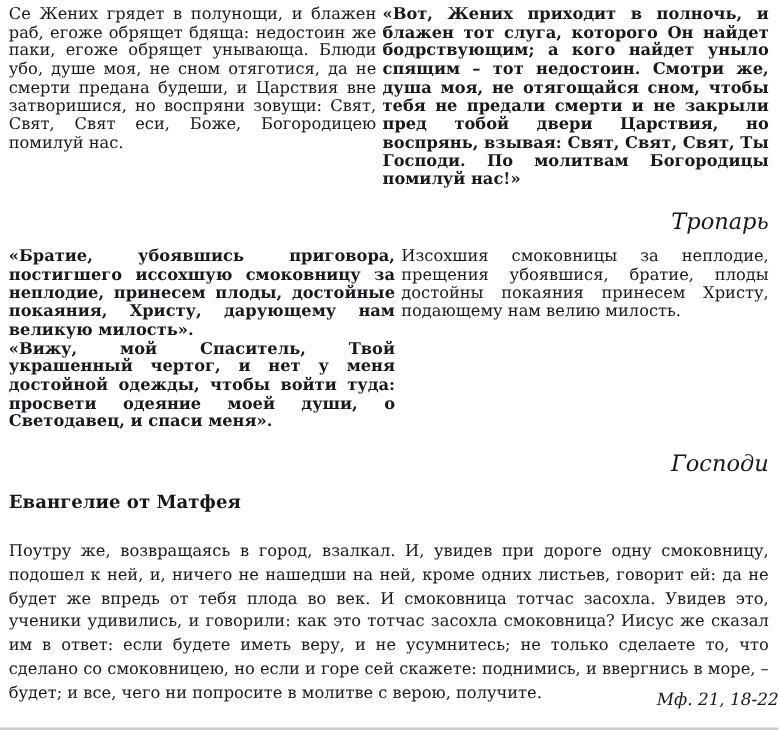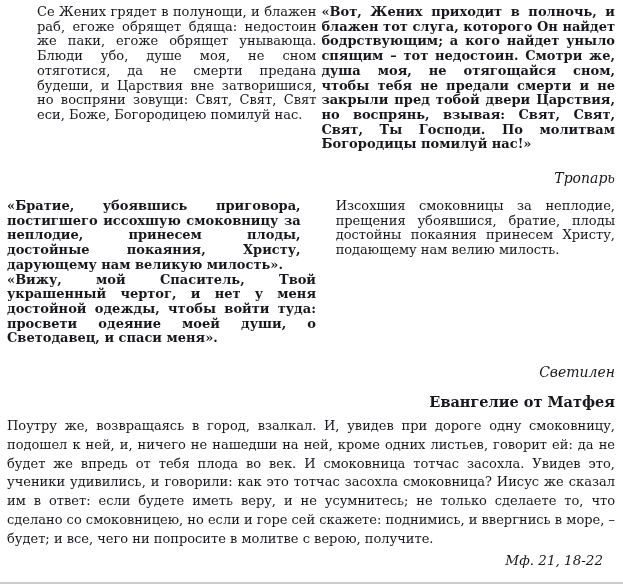--- a/index.html
+++ b/index.html
@@ -20,44 +20,44 @@
   }
   .parallel-row {
     display: flex;
     gap: 5px;
   }
   .col {
     font-size: 13px;
     line-height: 14.7px;
     text-align: justify;
   }
-  .col-left  { width: 294px; margin-left: 30px; }
+  .col-left  { width: 294px; }
   .col-right { width: 309px; font-weight: bold; }
   .genre-label {
     text-align: right;
     font-style: italic;
-    font-size: 14px;
+    font-size: 18px;
     line-height: 16px;
     margin: 18px 0 13px 0;
   }
   .gospel-heading {
-    text-align: right;
+    text-align: left;
     font-weight: bold;
     font-size: 14.5px;
     line-height: 17px;
-    margin: 13px 0 7px 0;
+    margin: 13px 0 23px 0;
   }
   .gospel-body {
     font-size: 13px;
     line-height: 18.8px;
     text-align: justify;
   }
   .verse-reference {
     position: absolute;
-    right: 20px;
+    right: 0;
     bottom: 16px;
     text-align: right;
     font-style: italic;
     font-size: 13.5px;
     line-height: 16px;
   }
   .bottom-rule {
     position: absolute;
     left: 0;
     right: 0;
@@ -78,20 +78,20 @@
   <div class="genre-label">Тропарь</div>
 
   <div class="parallel-row">
     <div class="col col-right">«Братие, убоявшись приговора, постигшего иссохшую смоковницу за неплодие, принесем плоды, достойные покаяния, Христу, дарующему нам великую милость».</div>
     <div class="col col-left">Изсохшия смоковницы за неплодие, прещения убоявшися, братие, плоды достойны покаяния принесем Христу, подающему нам велию милость.</div>
   </div>
 
   <div class="parallel-row">
     <div class="col col-right">«Вижу, мой Спаситель, Твой украшенный чертог, и нет у меня достойной одежды, чтобы войти туда: просвети одеяние моей души, о Светодавец, и спаси меня».</div>
   </div>
-  <div class="genre-label">Светилен</div>
+  <div class="genre-label">Господи</div>
 
   <div class="gospel-heading">Евангелие от Матфея</div>
   <div class="gospel-body">Поутру же, возвращаясь в город, взалкал. И, увидев при дороге одну смоковницу, подошел к ней, и, ничего не нашедши на ней, кроме одних листьев, говорит ей: да не будет же впредь от тебя плода во век. И смоковница тотчас засохла. Увидев это, ученики удивились, и говорили: как это тотчас засохла смоковница? Иисус же сказал им в ответ: если будете иметь веру, и не усумнитесь; не только сделаете то, что сделано со смоковницею, но если и горе сей скажете: поднимись, и ввергнись в море, – будет; и все, чего ни попросите в молитве с верою, получите.</div>
   <div class="verse-reference">Мф. 21, 18-22</div>
 
   <div class="bottom-rule"></div>
 </div>
 
 </body></html>

